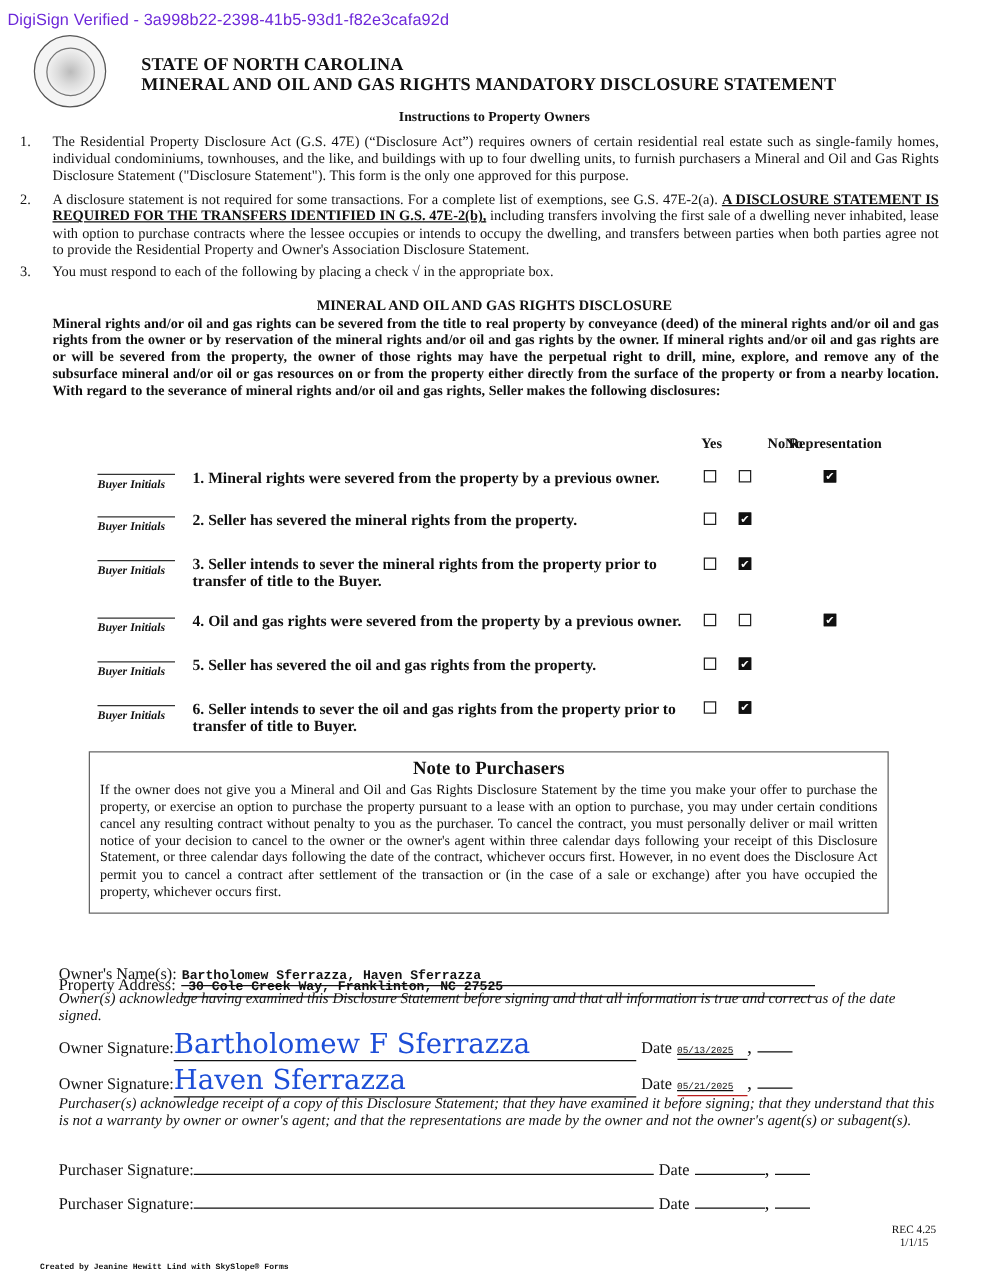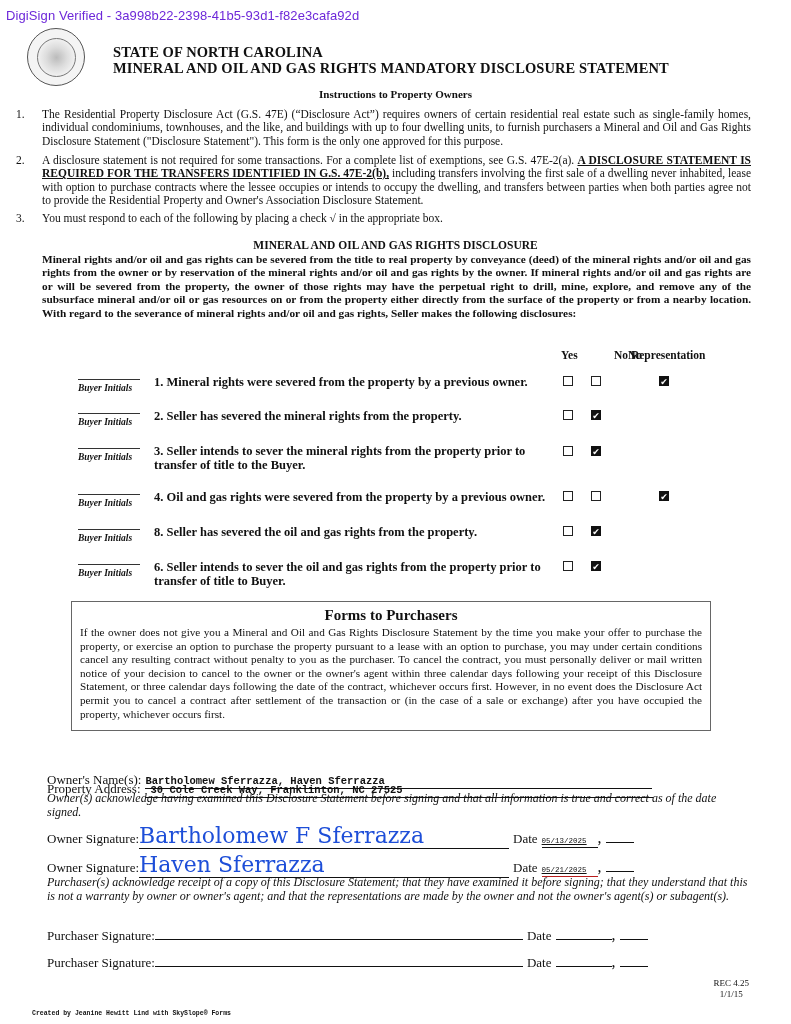--- a/index.html
+++ b/index.html
@@ -111,36 +111,36 @@
   <div class="abs q" style="top:490px;">4. Oil and gas rights were severed from the property by a previous owner.</div>
   <div class="abs cb" style="left:563px;top:491px;"></div>
   <div class="abs cb" style="left:591px;top:491px;"></div>
   <div class="abs cb on" style="left:659px;top:491px;"></div>
 </div>
 <div>
   <div class="abs initials" style="top:529px;">
       <div class="line"></div>
       <div class="lbl">Buyer Initials</div>
     </div>
-  <div class="abs q" style="top:525px;">8. Seller has severed the oil and gas rights from the property.</div>
+  <div class="abs q" style="top:525px;">5. Seller has severed the oil and gas rights from the property.</div>
   <div class="abs cb" style="left:563px;top:526px;"></div>
   <div class="abs cb on" style="left:591px;top:526px;"></div>
 </div>
 <div>
   <div class="abs initials" style="top:564px;">
       <div class="line"></div>
       <div class="lbl">Buyer Initials</div>
     </div>
   <div class="abs q" style="top:560px;">6. Seller intends to sever the oil and gas rights from the property prior to transfer of title to Buyer.</div>
   <div class="abs cb" style="left:563px;top:561px;"></div>
   <div class="abs cb on" style="left:591px;top:561px;"></div>
 </div>
 
 <div class="abs note">
-  <h3>Forms to Purchasers</h3>
+  <h3>Note to Purchasers</h3>
   <p>If the owner does not give you a Mineral and Oil and Gas Rights Disclosure Statement by the time you make your offer to purchase the property, or exercise an option to purchase the property pursuant to a lease with an option to purchase, you may under certain conditions cancel any resulting contract without penalty to you as the purchaser. To cancel the contract, you must personally deliver or mail written notice of your decision to cancel to the owner or the owner's agent within three calendar days following your receipt of this Disclosure Statement, or three calendar days following the date of the contract, whichever occurs first. However, in no event does the Disclosure Act permit you to cancel a contract after settlement of the transaction or (in the case of a sale or exchange) after you have occupied the property, whichever occurs first.</p>
 </div>
 
 <div class="abs" style="left:47px;top:743px;width:610px;margin-top:36px;">
   <span class="field-lbl">Property Address:</span>
   <span class="uline" style="display:inline-block;width:508px;"><span class="mono" style="margin-left:6px;">30 Cole Creek Way, Franklinton, NC 27525</span></span>
 </div>
 <div class="abs" style="left:47px;top:770px;width:610px;">
   <span class="field-lbl">Owner's Name(s):</span>
   <span class="uline" style="display:inline-block;width:507px;"><span class="mono">Bartholomew Sferrazza, Haven Sferrazza</span></span>

